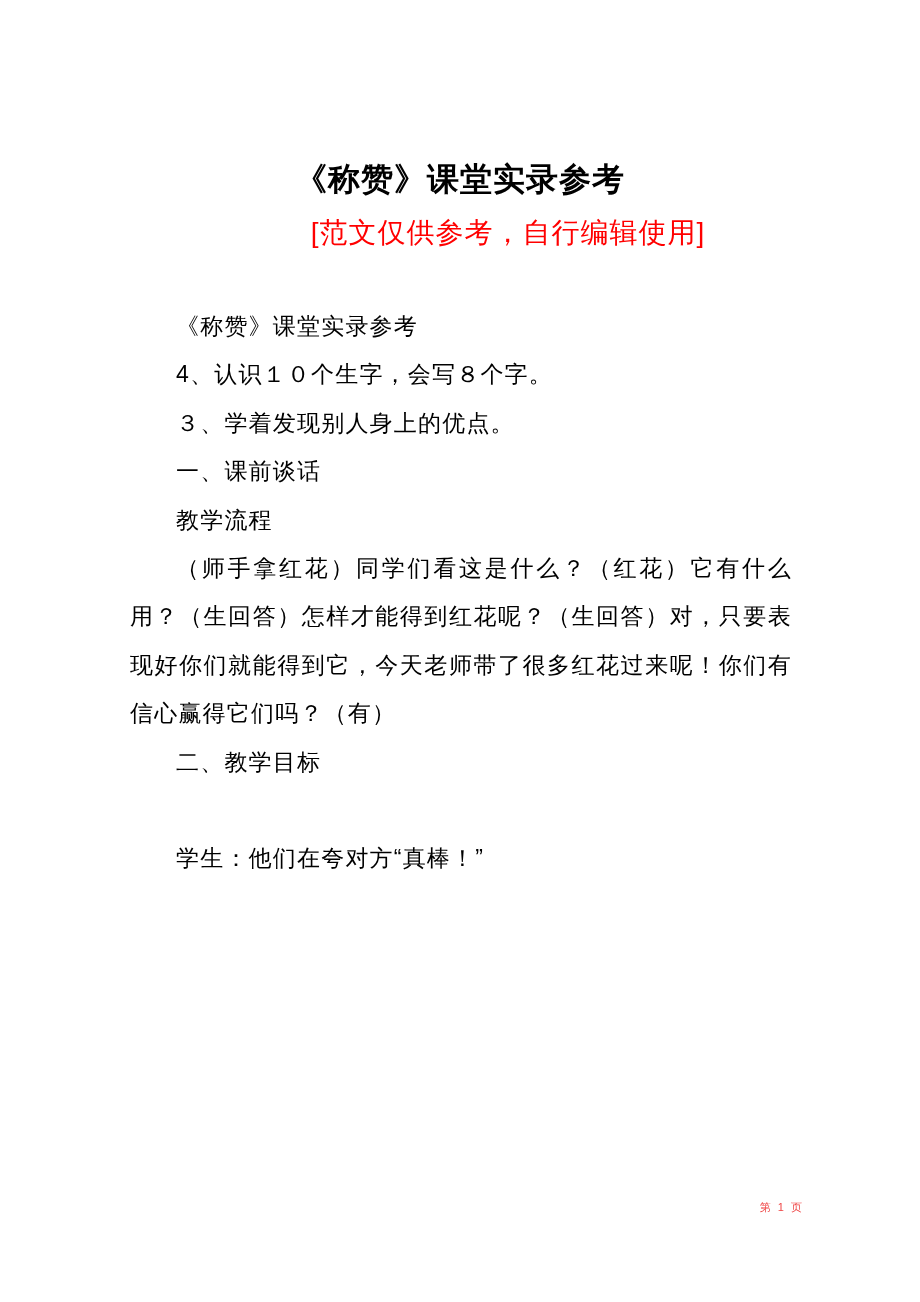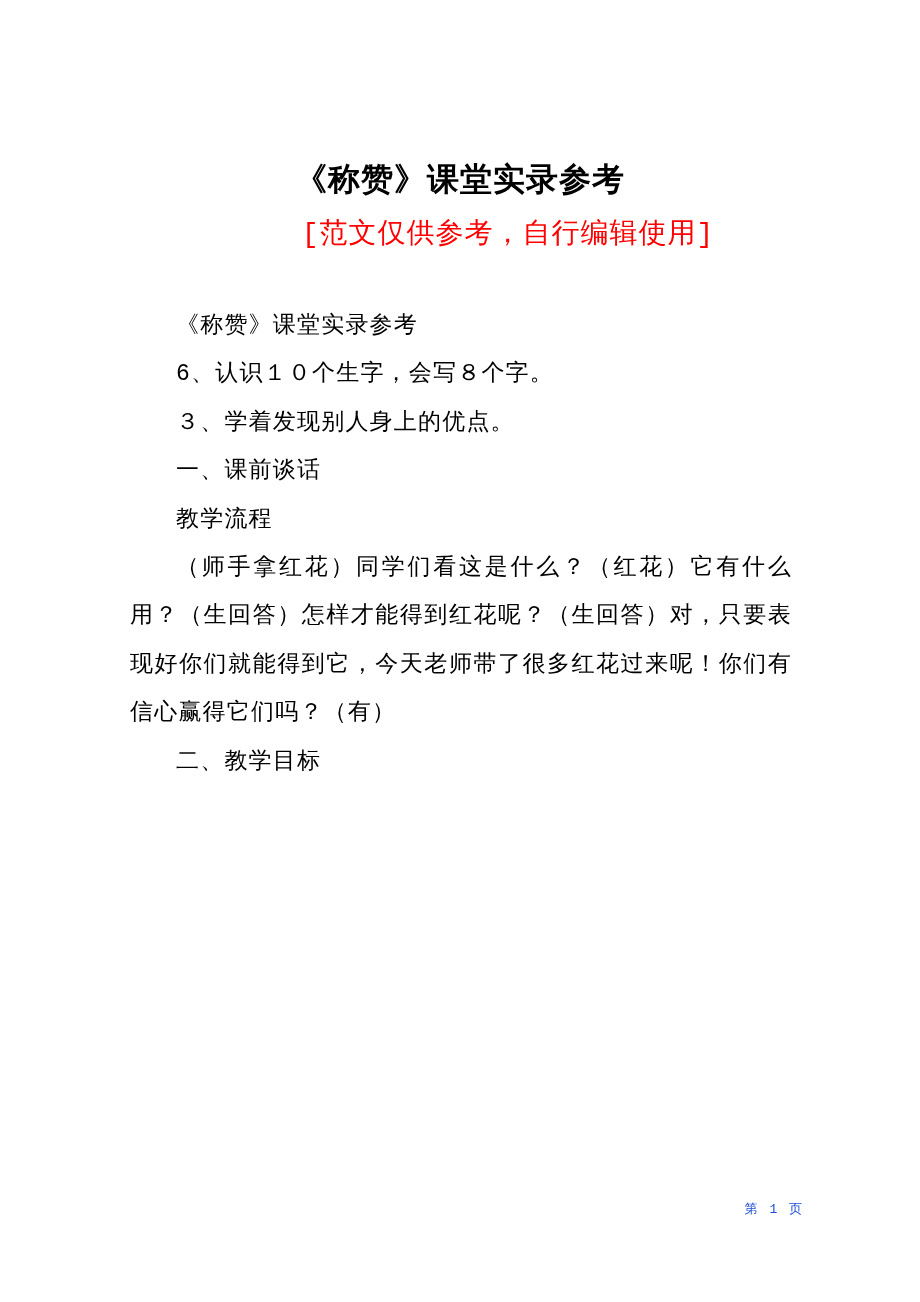--- a/index.html
+++ b/index.html
@@ -6,21 +6,21 @@
     margin: 0;
     padding: 0;
     background: #ffffff;
   }
   .page {
     position: relative;
     width: 920px;
     height: 1302px;
     background: #ffffff;
     overflow: hidden;
-    font-family: Liberation Mono, monospace;
+    font-family: Liberation Sans, sans-serif;
     color: #000000;
   }
   .doc-title {
     position: absolute;
     top: 158px;
     left: 0;
     width: 920px;
     text-align: center;
     font-size: 32px;
     font-weight: bold;
@@ -55,41 +55,42 @@
   .doc-body p {
     margin: 0;
     padding: 0;
     text-indent: 2em;
     min-height: 48.4px;
   }
   .doc-footer {
     position: absolute;
     top: 1200px;
     right: 116px;
-    font-size: 13px;
+    font-size: 11px;
     letter-spacing: 2px;
-    color: #1d4ed8;
+    color: #ef4444;
     white-space: nowrap;
   }
 </style>
 </head>
 <body>
 
 <div class="page">
 
   <div class="doc-title">《称赞》课堂实录参考</div>
 
   <div class="doc-subtitle">[范文仅供参考，自行编辑使用]</div>
 
   <div class="doc-body">
     <p>《称赞》课堂实录参考</p>
-    <p>6、认识１０个生字，会写８个字。</p>
+    <p>4、认识１０个生字，会写８个字。</p>
     <p>３、学着发现别人身上的优点。</p>
     <p>一、课前谈话</p>
     <p>教学流程</p>
     <p>（师手拿红花）同学们看这是什么？（红花）它有什么用？（生回答）怎样才能得到红花呢？（生回答）对，只要表现好你们就能得到它，今天老师带了很多红花过来呢！你们有信心赢得它们吗？（有）</p>
     <p>二、教学目标</p>
     <p></p>
+    <p>学生：他们在夸对方“真棒！”</p>
   </div>
 
   <div class="doc-footer">第 1 页</div>
 
 </div>
 
 </body></html>

